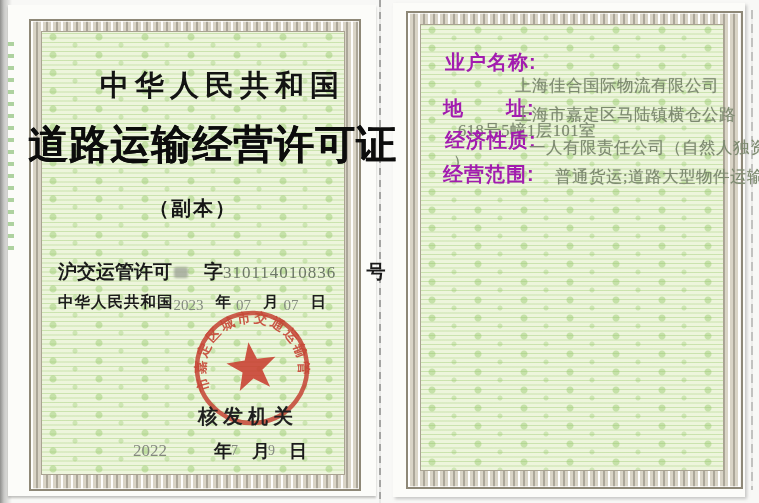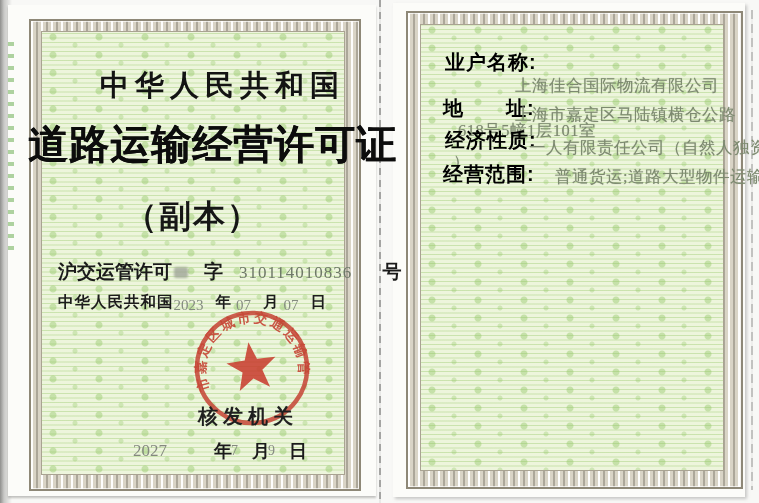--- a/index.html
+++ b/index.html
@@ -54,27 +54,27 @@
     font-family:"Liberation Serif", serif;font-weight:700;font-size:29px;
     letter-spacing:6px;color:#131313;
   }
   .main-title{
     left:20px;top:112px;width:330px;text-align:center;
     font-family:"Liberation Sans", sans-serif;font-weight:900;font-size:40px;
     letter-spacing:1px;color:#0c0c0c;text-shadow:0.6px 0 0 #0c0c0c;
   }
   .copy-label{
     left:33px;top:190px;width:304px;text-align:center;
-    font-family:"Liberation Serif", serif;font-weight:700;font-size:32px;
+    font-family:"Liberation Serif", serif;font-weight:700;font-size:20px;
     letter-spacing:2px;color:#161616;
   }
   .license-line{left:50px;top:254px;font-size:19px;font-weight:700;color:#1a1a1a;}
   .license-line .zi{margin-left:16px;}
   .license-line .num{
-    margin-left:16px;font-family:"Liberation Serif", serif;font-weight:400;
+    font-family:"Liberation Serif", serif;font-weight:400;
     font-size:17px;color:#6e7868;letter-spacing:1px;
   }
   .license-line .suffix{margin-left:30px;}
   .redaction{
     display:inline-block;width:14px;height:11px;margin-left:2px;
     background:#9ba094;border-radius:2px;filter:blur(1px);opacity:.75;vertical-align:baseline;
   }
   .validity-line{left:50px;top:287px;font-size:15.5px;font-weight:700;color:#1c1c1c;letter-spacing:1px;}
   .stamp-digit{
     font-family:"Liberation Serif", serif;font-weight:400;color:#848b80;
@@ -84,21 +84,21 @@
   .validity-line .d{margin-left:4px;}
   .seal{position:absolute;left:177px;top:296px;width:134px;height:134px;transform:rotate(-8deg);opacity:.92;}
   .issuer-label{
     left:140px;top:398px;width:200px;text-align:center;
     font-size:20px;font-weight:700;letter-spacing:5px;color:#1f1f1f;z-index:6;
   }
   .issue-gray{font-family:"Liberation Serif", serif;color:#84897f;font-size:17px;}
   .issue-unit{font-size:18px;font-weight:700;color:#1a1a1a;}
   .issue-small{font-family:"Liberation Serif", serif;color:#84897f;font-size:14px;}
   .rlabel{
-    position:absolute;font-size:20px;font-weight:700;color:#000000;
+    position:absolute;font-size:20px;font-weight:700;color:#a21caf;
     letter-spacing:1px;white-space:nowrap;
   }
   .rvalue{
     position:absolute;font-family:"Liberation Serif", serif;font-size:16.5px;
     color:#7d8a70;letter-spacing:0.5px;white-space:nowrap;
     text-shadow:0 0 1px rgba(125,138,112,.55);
   }
   .z{z-index:5;}
 </style>
 </head>
@@ -131,21 +131,21 @@
     </defs>
     <circle r="55" fill="none" stroke="#c43b2c" stroke-width="4.5" opacity="0.88"></circle>
     <path opacity="0.92" fill="#c8382a" d="M0,-26 L6.2,-8.5 L24.7,-8 L10,3.2 L15.3,21 L0,10.5 L-15.3,21 L-10,3.2 L-24.7,-8 L-6.2,-8.5 Z"></path>
     <text font-size="13.5" fill="#c43b2c" opacity="0.92" letter-spacing="2.5" font-family="Liberation Serif, serif" font-weight="700">
       <textPath href="#sealArc" startOffset="50%" text-anchor="middle">上海市嘉定区城市交通运输管理所</textPath>
     </text>
   </svg>
 
   <div class="t issuer-label">核发机关</div>
 
-  <span class="t issue-gray z" style="left:125px;top:436px;">2027</span>
+  <span class="t issue-gray z" style="left:125px;top:436px;">2022</span>
   <span class="t issue-unit z" style="left:206px;top:434px;">年</span>
   <span class="t issue-small z" style="left:223px;top:438px;">7</span>
   <span class="t issue-unit z" style="left:244px;top:434px;">月</span>
   <span class="t issue-small z" style="left:260px;top:438px;">9</span>
   <span class="t issue-unit z" style="left:281px;top:434px;">日</span>
 </div>
 
 <div class="page page-right">
   <div class="frame frame-right"></div>
   <div class="paper paper-right"></div>

